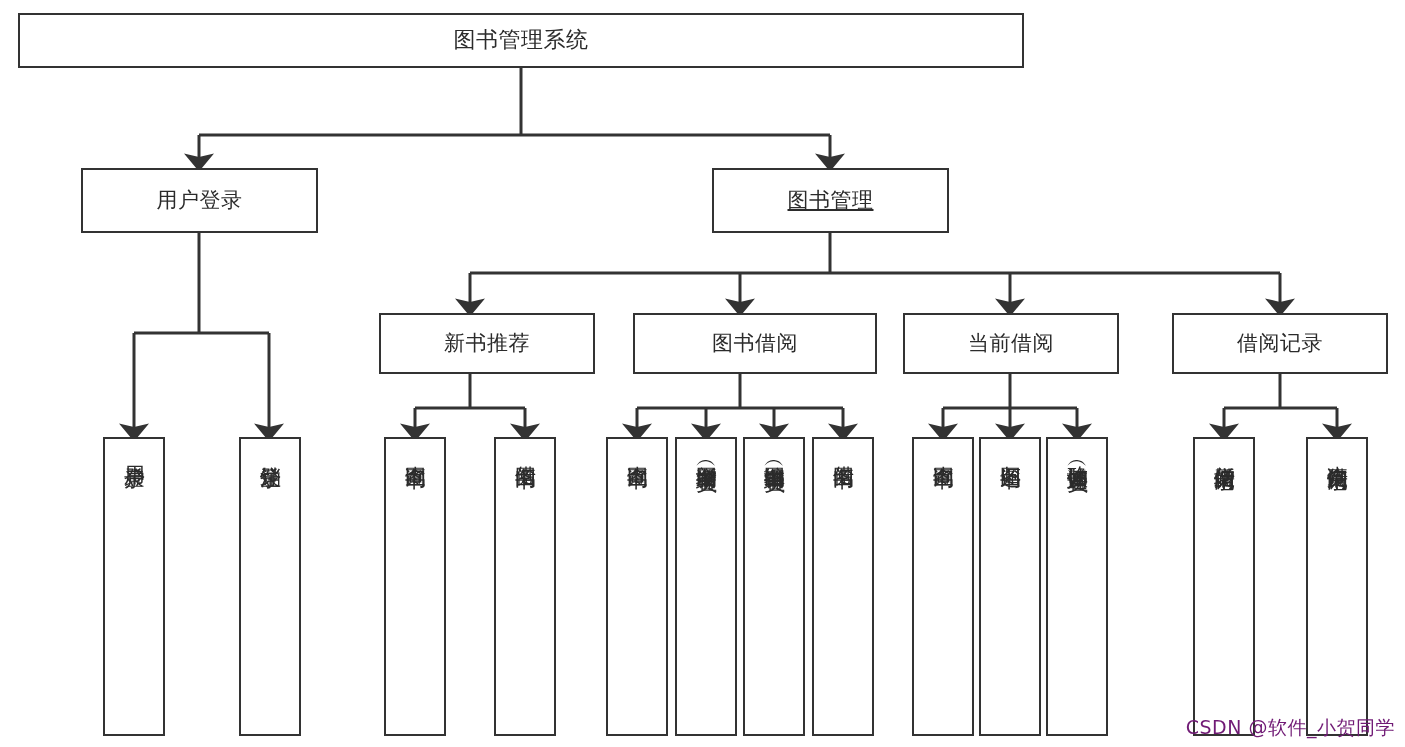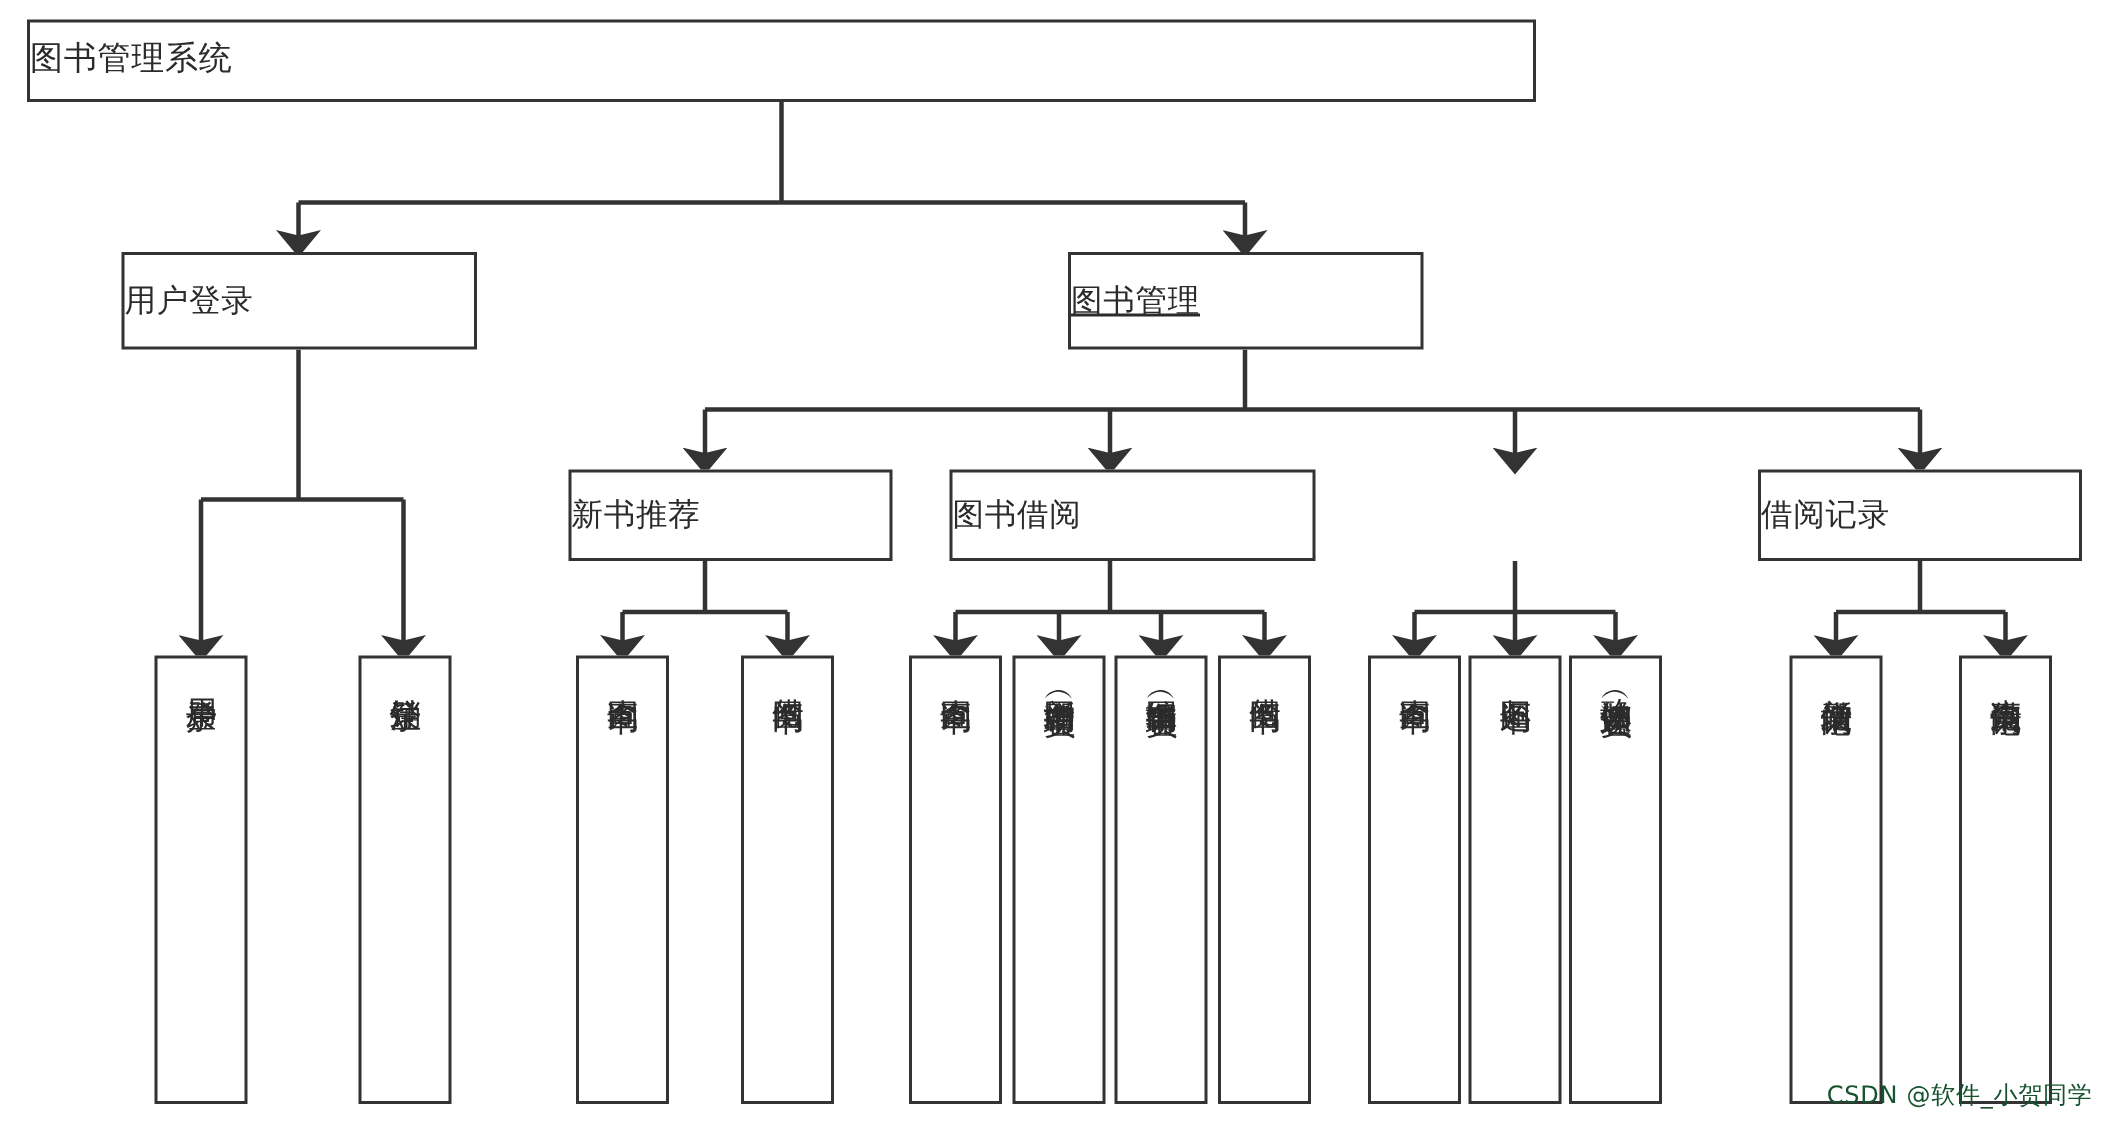--- a/index.html
+++ b/index.html
@@ -25,20 +25,21 @@
     width: 1405px;
     height: 747px;
   }
   .node {
     position: absolute;
     box-sizing: border-box;
     background: #ffffff;
     border: 2px solid #333333;
     display: flex;
     align-items: center;
+    justify-content: center;
     color: #2b2b2b;
   }
   .node.horizontal {
     font-size: 21px;
     line-height: 1.2;
     letter-spacing: 0.5px;
   }
   .node.vertical {
     align-items: flex-start;
     justify-content: center;
@@ -53,22 +54,22 @@
     color: #2b2b2b;
     white-space: nowrap;
   }
   .node.root {
     font-size: 22px;
   }
   #watermark {
     position: absolute;
     right: 10px;
     bottom: 6px;
-    font-size: 16px;
-    color: #14532d;
+    font-size: 19px;
+    color: #701a75;
     letter-spacing: 0.5px;
     white-space: nowrap;
     pointer-events: none;
   }
 </style>
 </head>
 <body>
 
 <div id="diagram-root">
 
@@ -132,20 +133,23 @@
   <div class="node horizontal" style="left:712px; top:168px; width:237px; height:65px;text-decoration:underline;">
     <span>图书管理</span>
   </div>
 
   <div class="node horizontal" style="left:362px; top:313px; width:216px; height:61px;margin-left:17px;">
     <span>新书推荐</span>
   </div>
   <div class="node horizontal" style="left:633px; top:313px; width:244px; height:61px;">
     <span>图书借阅</span>
   </div>
+  <div class="node horizontal" style="left:903px; top:313px; width:216px; height:61px;">
+    <span>当前借阅</span>
+  </div>
   <div class="node horizontal" style="left:1172px; top:313px; width:216px; height:61px;">
     <span>借阅记录</span>
   </div>
 
   <div class="node vertical" style="left:103px; top:437px; width:62px; height:299px;">
     <span class="vtext">用户登录</span>
   </div>
   <div class="node vertical" style="left:239px; top:437px; width:62px; height:299px;">
     <span class="vtext">注销登录</span>
   </div>

